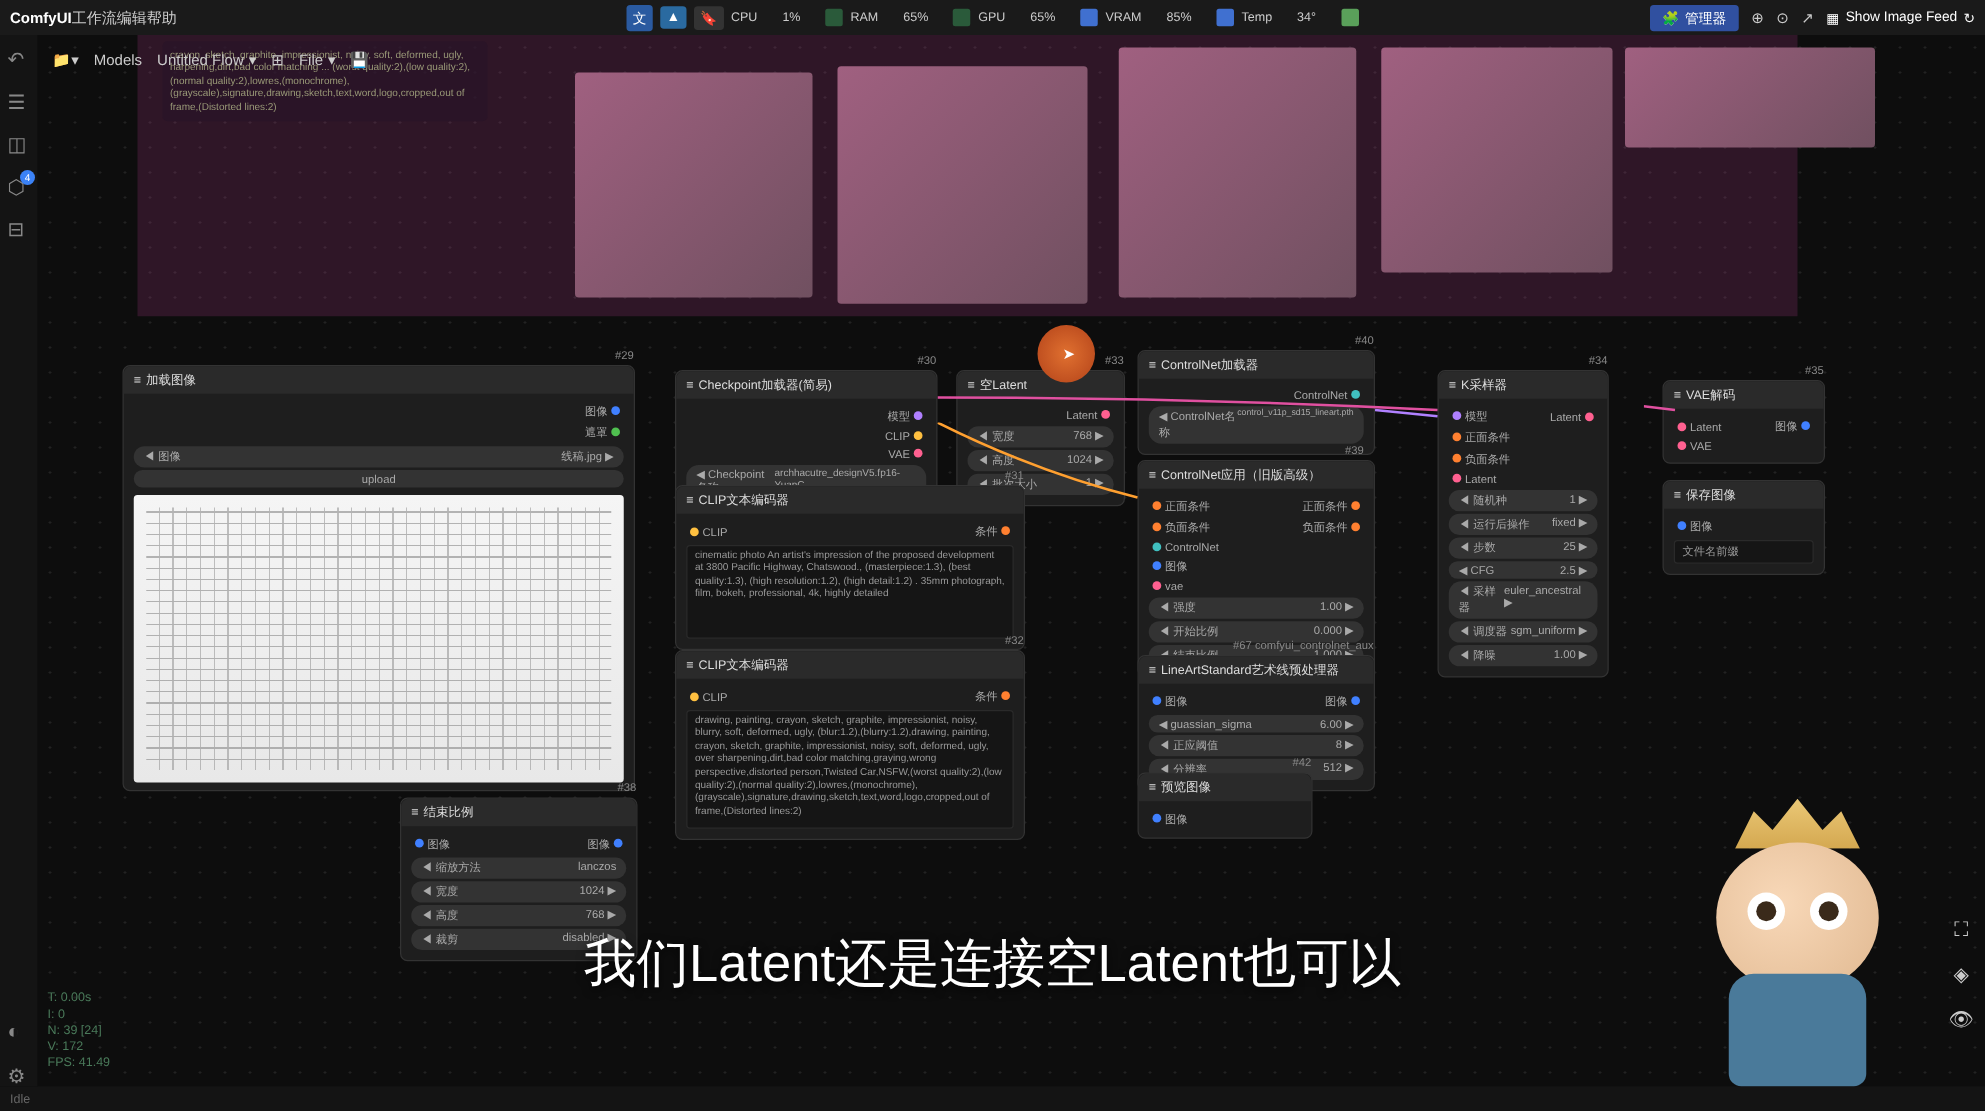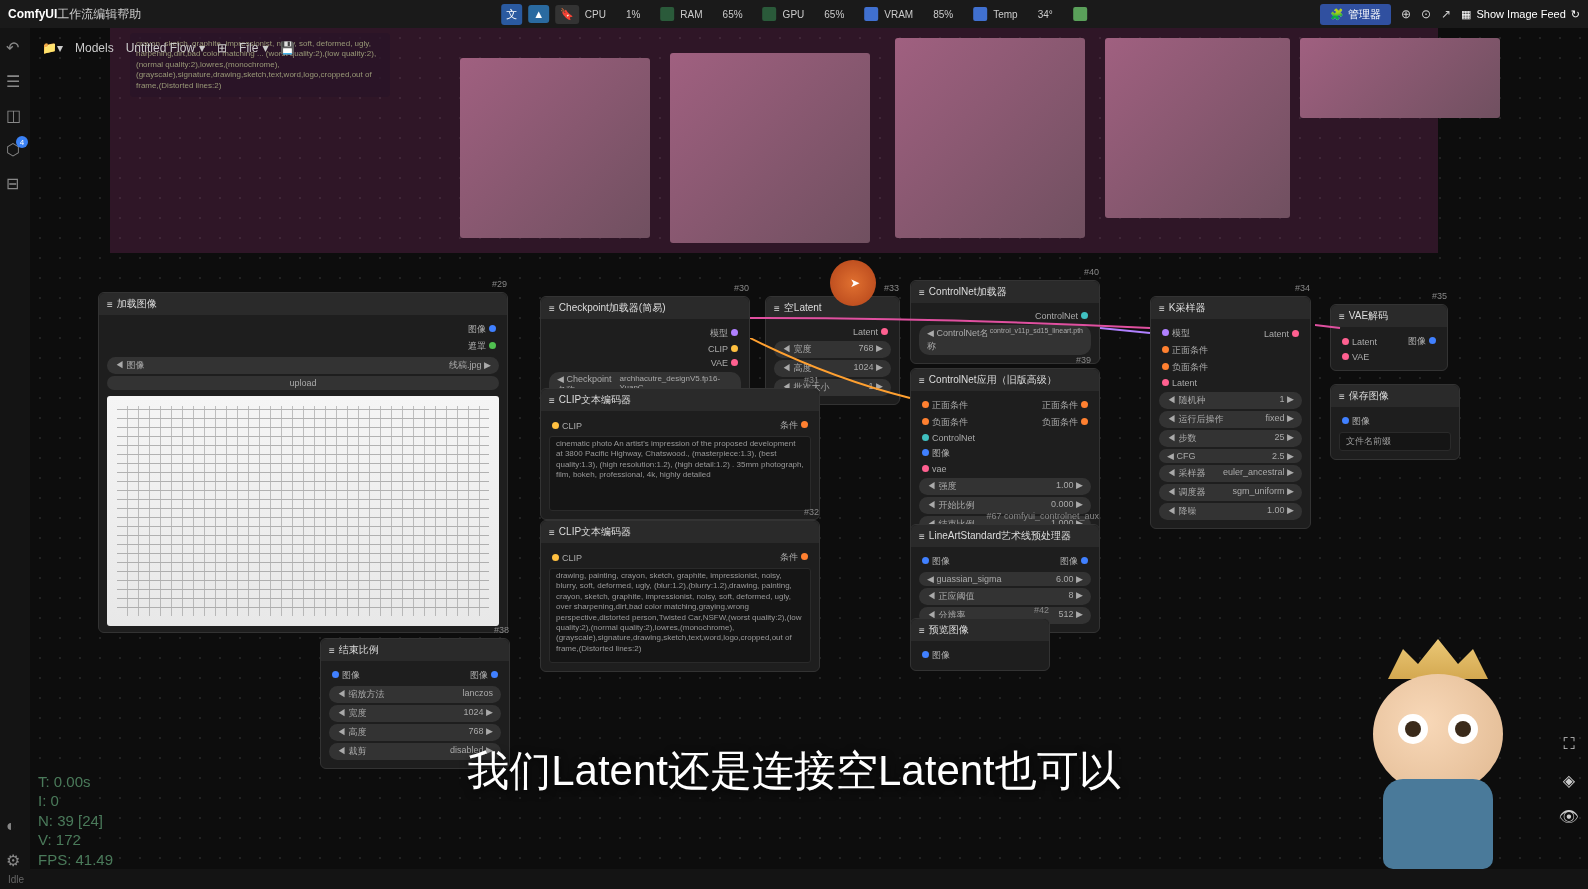--- a/index.html
+++ b/index.html
@@ -56,21 +56,21 @@
 .mascot-crown{position:absolute;top:0;left:40px;width:100px;height:50px;background:linear-gradient(180deg,#f0d080,#d4a850);clip-path:polygon(0 100%,15% 40%,30% 70%,50% 20%,70% 70%,85% 40%,100% 100%)}
 .mascot-head{position:absolute;top:45px;left:25px;width:130px;height:120px;background:radial-gradient(circle at 40% 40%,#f8d8b8,#e0b890);border-radius:50%}
 .mascot-eye{position:absolute;width:30px;height:30px;background:#fff;border-radius:50%;top:40px}
 .mascot-eye::after{content:"";position:absolute;width:16px;height:16px;background:#3a2a1a;border-radius:50%;top:7px;left:7px}
 .mascot-body{position:absolute;bottom:0;left:35px;width:110px;height:90px;background:#4a7a9a;border-radius:20px 20px 10px 10px}
 
 .right-ctrl{position:absolute;right:6px;bottom:60px;display:flex;flex-direction:column;gap:10px;z-index:96}
 .rc-btn{width:26px;height:26px;color:#ccc;display:flex;align-items:center;justify-content:center;cursor:pointer}
 
 .bottombar{position:absolute;bottom:0;left:0;right:0;height:20px;background:#141414;padding:0 8px;font-size:10px;color:#666;display:flex;align-items:center}
-.stats{position:absolute;bottom:20px;left:38px;font-size:15px;color:#4a7a5a;line-height:1.3;z-index:50}
+.stats{position:absolute;bottom:32px;left:38px;font-size:10px;color:#4a7a5a;line-height:1.3;z-index:50}
 
 .wire{position:absolute;pointer-events:none;z-index:3}
 </style>
 </head>
 <body>
 
 <div class="topbar">
   <div class="topbar-left">
     <span class="app-name">ComfyUI</span>
     <span class="menu-item">工作流</span>
@@ -341,21 +341,21 @@
   <div class="node" style="top:590px;left:880px;width:140px">
     <div class="node-tag">#42</div>
     <div class="node-hdr">≡ <span>预览图像</span></div>
     <div class="node-body">
         <div class="node-row">
           <span><span class="port p-blue"></span><span>图像</span></span>
         </div>
       </div>
   </div>
 
-  <div class="node" style="top:268px;left:1120px;width:161px">
+  <div class="node" style="top:268px;left:1120px;width:137px">
     <div class="node-tag">#34</div>
     <div class="node-hdr">≡ <span>K采样器</span></div>
     <div class="node-body">
       <div class="node-row">
           <span><span class="port p-purple"></span><span>模型</span></span>
           <span><span>Latent</span><span class="port p-pink"></span></span>
         </div>
       <div class="node-row">
           <span><span class="port p-orange"></span><span>正面条件</span></span>
         </div>
@@ -389,21 +389,21 @@
           <span>◀ <span>调度器</span></span>
           <span><span>sgm_uniform</span> ▶</span>
         </div>
       <div class="widget">
           <span>◀ <span>降噪</span></span>
           <span><span>1.00</span> ▶</span>
         </div>
     </div>
   </div>
 
-  <div class="node" style="top:276px;left:1300px;width:118px">
+  <div class="node" style="top:276px;left:1300px;width:130px">
     <div class="node-tag">#35</div>
     <div class="node-hdr">≡ <span>VAE解码</span></div>
     <div class="node-body">
       <div class="node-row">
           <span><span class="port p-pink"></span><span>Latent</span></span>
           <span><span>图像</span><span class="port p-blue"></span></span>
         </div>
       <div class="node-row">
           <span><span class="port p-pink"></span><span>VAE</span></span>
         </div>

